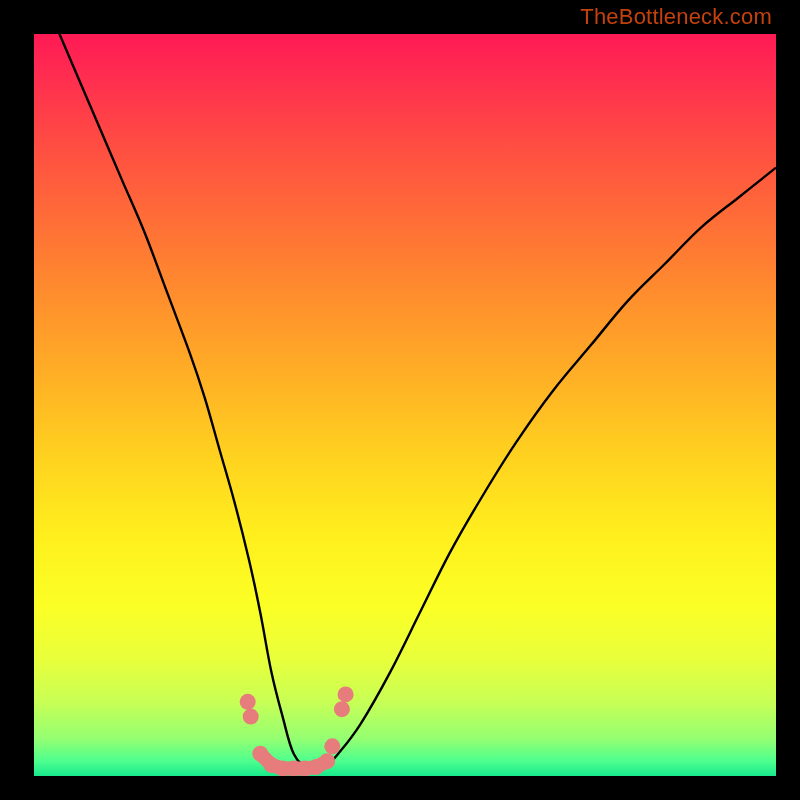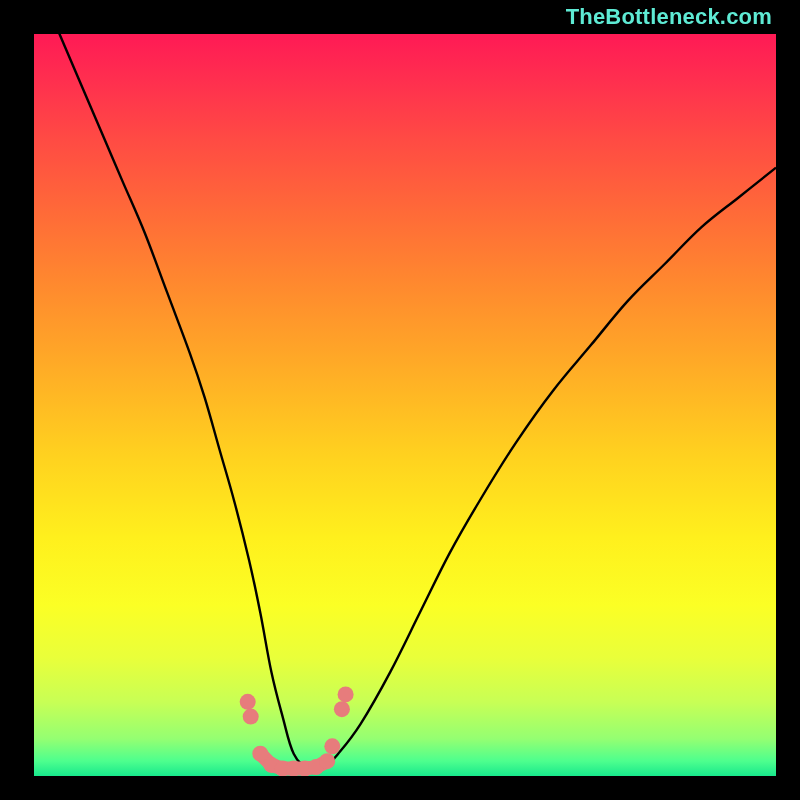--- a/index.html
+++ b/index.html
@@ -41,23 +41,23 @@
       #94ff72 95%,
       #4dff8e 98%,
       #18e88c 100%
     );
   }
 
   .watermark {
     position: absolute;
     top: 4px;
     right: 28px;
-    color: #5eead4;
+    color: #c2410c;
     font-size: 22px;
-    font-weight: 700;
+    font-weight: 400;
     letter-spacing: 0.2px;
     z-index: 10;
   }
 
   svg.curve {
     position: absolute;
     left: 0; top: 0;
     width: 742px; height: 742px;
     overflow: visible;
   }

